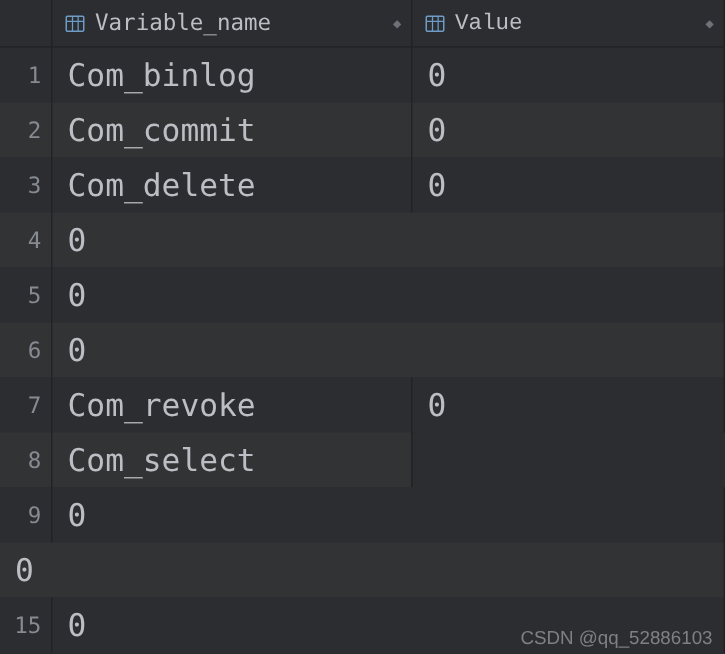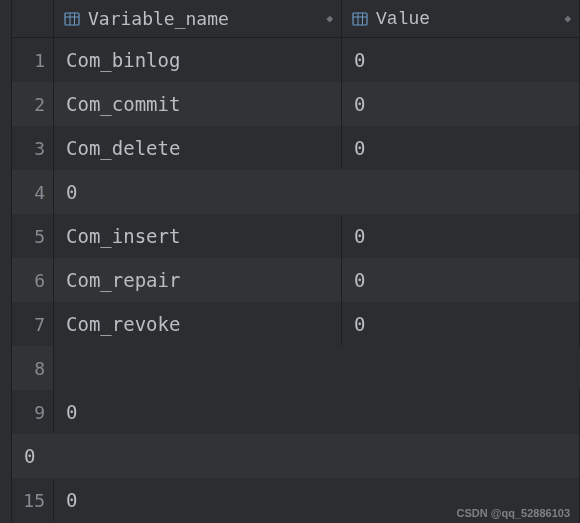--- a/index.html
+++ b/index.html
@@ -12,20 +12,21 @@
       font-family: 'Consolas', 'Monaco', monospace;
       font-size: 18px;
       color: #bcbec4;
       width: 580px;
       height: 523px;
       overflow: hidden;
     }
     .container {
       display: flex;
       height: 100%;
+      flex-direction: column;
     }
     .left-stub {
       width: 12px;
       background: #2b2d30;
       border-right: 1px solid #1e1f22;
     }
     .main-area {
       flex: 1;
       display: flex;
       flex-direction: column;
@@ -100,37 +101,36 @@
       color: #868a91;
       font-size: 18px;
       border-right: 1px solid #1e1f22;
     }
     .cell {
       display: flex;
       align-items: center;
       padding: 0 12px;
       border-right: 1px solid #1e1f22;
       color: #bcbec4;
-      font-size: 19px;
+      font-size: 25px;
     }
     .cell.var {
       width: 288px;
     }
     .cell.val {
       flex: 1;
     }
     .watermark {
       position: absolute;
       bottom: 4px;
       right: 10px;
       color: #9a9c9e;
-      font-size: 11px;
+      font-size: 15px;
       font-family: Arial, sans-serif;
       opacity: 0.75;
-      font-weight: bold;
     }
   </style>
 </head>
 <body>
 
 <div class="container">
   <div class="left-stub"></div>
   <div class="main-area">
     <div class="header-row">
       <div class="gutter-header"></div>
@@ -174,35 +174,34 @@
           <div class="gutter">3</div>
           <div class="cell var">Com_delete</div>
           <div class="cell val">0</div>
         </div>
         <div class="data-row">
           <div class="gutter">4</div>
           <div class="cell val">0</div>
         </div>
         <div class="data-row">
           <div class="gutter">5</div>
-          <div class="cell var">Com_insert</div>
           <div class="cell val">0</div>
         </div>
         <div class="data-row">
           <div class="gutter">6</div>
-          <div class="cell var">Com_repair</div>
           <div class="cell val">0</div>
         </div>
         <div class="data-row">
           <div class="gutter">7</div>
           <div class="cell var">Com_revoke</div>
           <div class="cell val">0</div>
         </div>
         <div class="data-row">
           <div class="gutter">8</div>
+          <div class="cell var">Com_select</div>
         </div>
         <div class="data-row">
           <div class="gutter">9</div>
           <div class="cell val">0</div>
         </div>
         <div class="data-row">
           <div class="cell val">0</div>
         </div>
         <div class="data-row">
           <div class="gutter">15</div>

